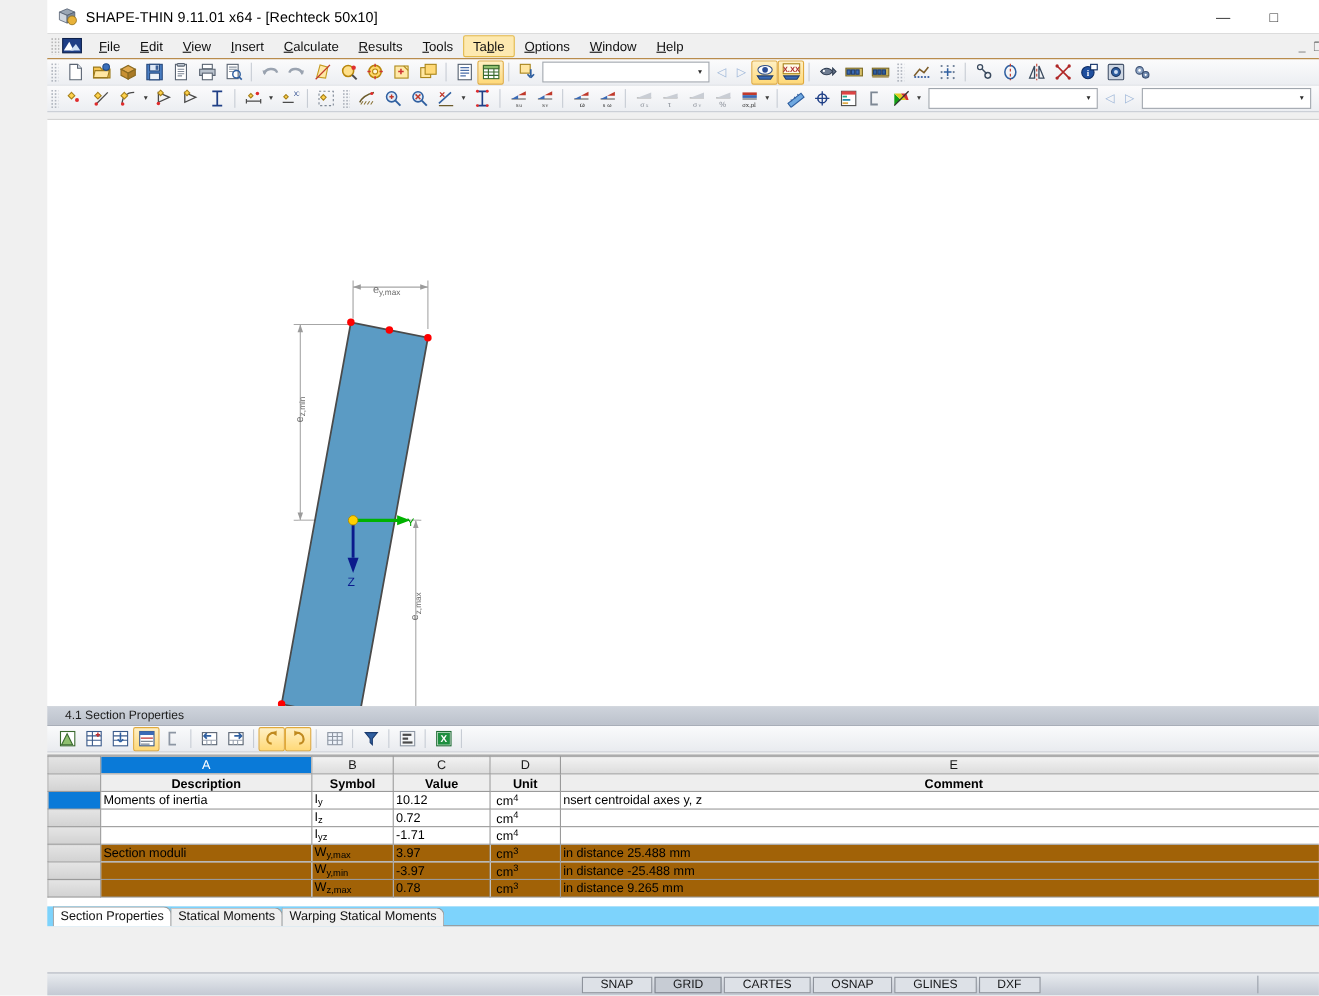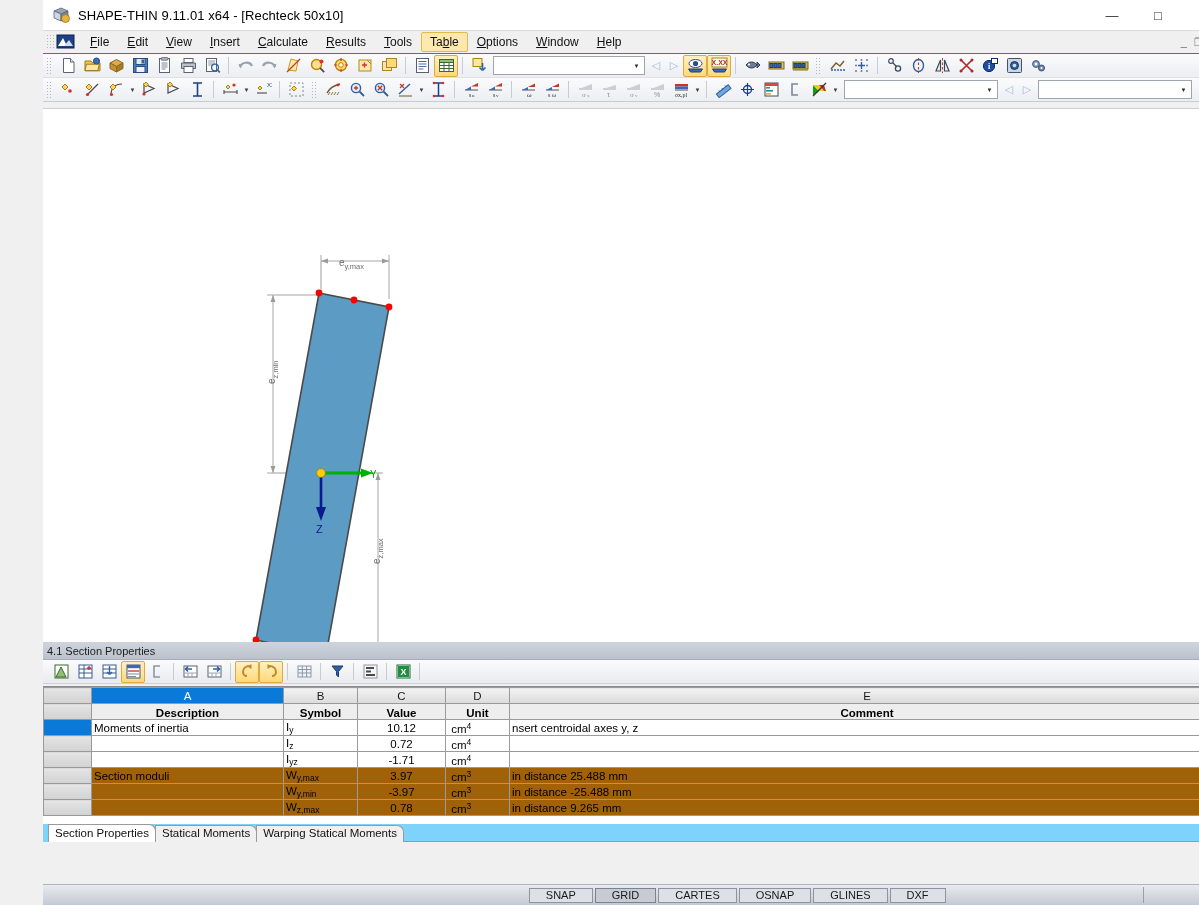--- a/index.html
+++ b/index.html
@@ -59,38 +59,38 @@
 
   
   .canvas{position:absolute;left:0;top:108px;width:1199px;height:533px;background:#fff;
     border-top:1px solid #cfcfcf;border-bottom:1px solid #9aa0a8;overflow:hidden;}
   .canvas svg{display:block;}
 
   
   .panel{position:absolute;left:0;top:642px;width:1199px;height:224px;background:#f0f0f0;}
   .panel-title{height:17px;background:linear-gradient(#cfd4dc,#bcc2cc);
     display:flex;align-items:center;border-bottom:1px solid #a8aeb8;}
-  .panel-title .ptxt{font-size:11px;color:#1d1d1d;padding-left:4px;}
+  .panel-title .ptxt{font-size:11px;color:#1d1d1d;padding-left:16px;}
   .panel-title .pbtns{margin-left:auto;display:flex;gap:8px;padding-right:7px;color:#555;font-size:10px;}
   .panel-toolbar{height:23px;background:linear-gradient(#fafbfc,#e9ebef);
     display:flex;align-items:center;border-bottom:1px solid #cdd1d8;}
 
   
   .gridwrap{position:absolute;left:0;top:44px;width:1199px;height:138px;background:#fff;
     border-top:1px solid #8a8a8a;box-sizing:border-box;overflow:hidden;}
   table.grid{border-collapse:collapse;table-layout:fixed;width:1181px;}
   table.grid td,table.grid th{border:1px solid #9a9a9a;font-size:11.5px;
     padding:0 2px;height:16px;box-sizing:border-box;overflow:hidden;white-space:nowrap;}
   .colhdr{background:linear-gradient(#f2f2f2,#dcdcdc);text-align:center;font-weight:normal;
     color:#1a1a1a;height:14px;font-size:11.5px;}
   .colhdr.sel{background:#0a7ad8;color:#fff;}
   .subhdr{background:#eee;text-align:center;height:30px;vertical-align:bottom;padding-bottom:3px;}
   .rowhdr{background:linear-gradient(#e4e4e4,#d2d2d2);width:48px;}
   .rowhdr.sel{background:#0a7ad8;}
-  td.num{text-align:center;padding-right:4px;}
+  td.num{text-align:left;padding-right:4px;}
   td.yellow{background:#a16207;}
   .sub{font-size:8.5px;vertical-align:-2px;}
   .sup{font-size:8.5px;vertical-align:4px;}
   .vscroll{position:absolute;right:0;top:44px;width:17px;height:138px;
     background:#f0f0f0;border-left:1px solid #c0c0c0;}
   .vscroll .sb{width:17px;height:17px;display:flex;align-items:center;justify-content:center;
     background:linear-gradient(#fdfdfd,#e6e8ec);border:1px solid #c7cbd2;box-sizing:border-box;
     font-size:7px;color:#4a4a4a;}
   .vscroll .thumb{position:absolute;top:18px;left:0;width:17px;height:40px;
     background:linear-gradient(#fdfdfd,#e3e6ea);border:1px solid #c7cbd2;box-sizing:border-box;}

